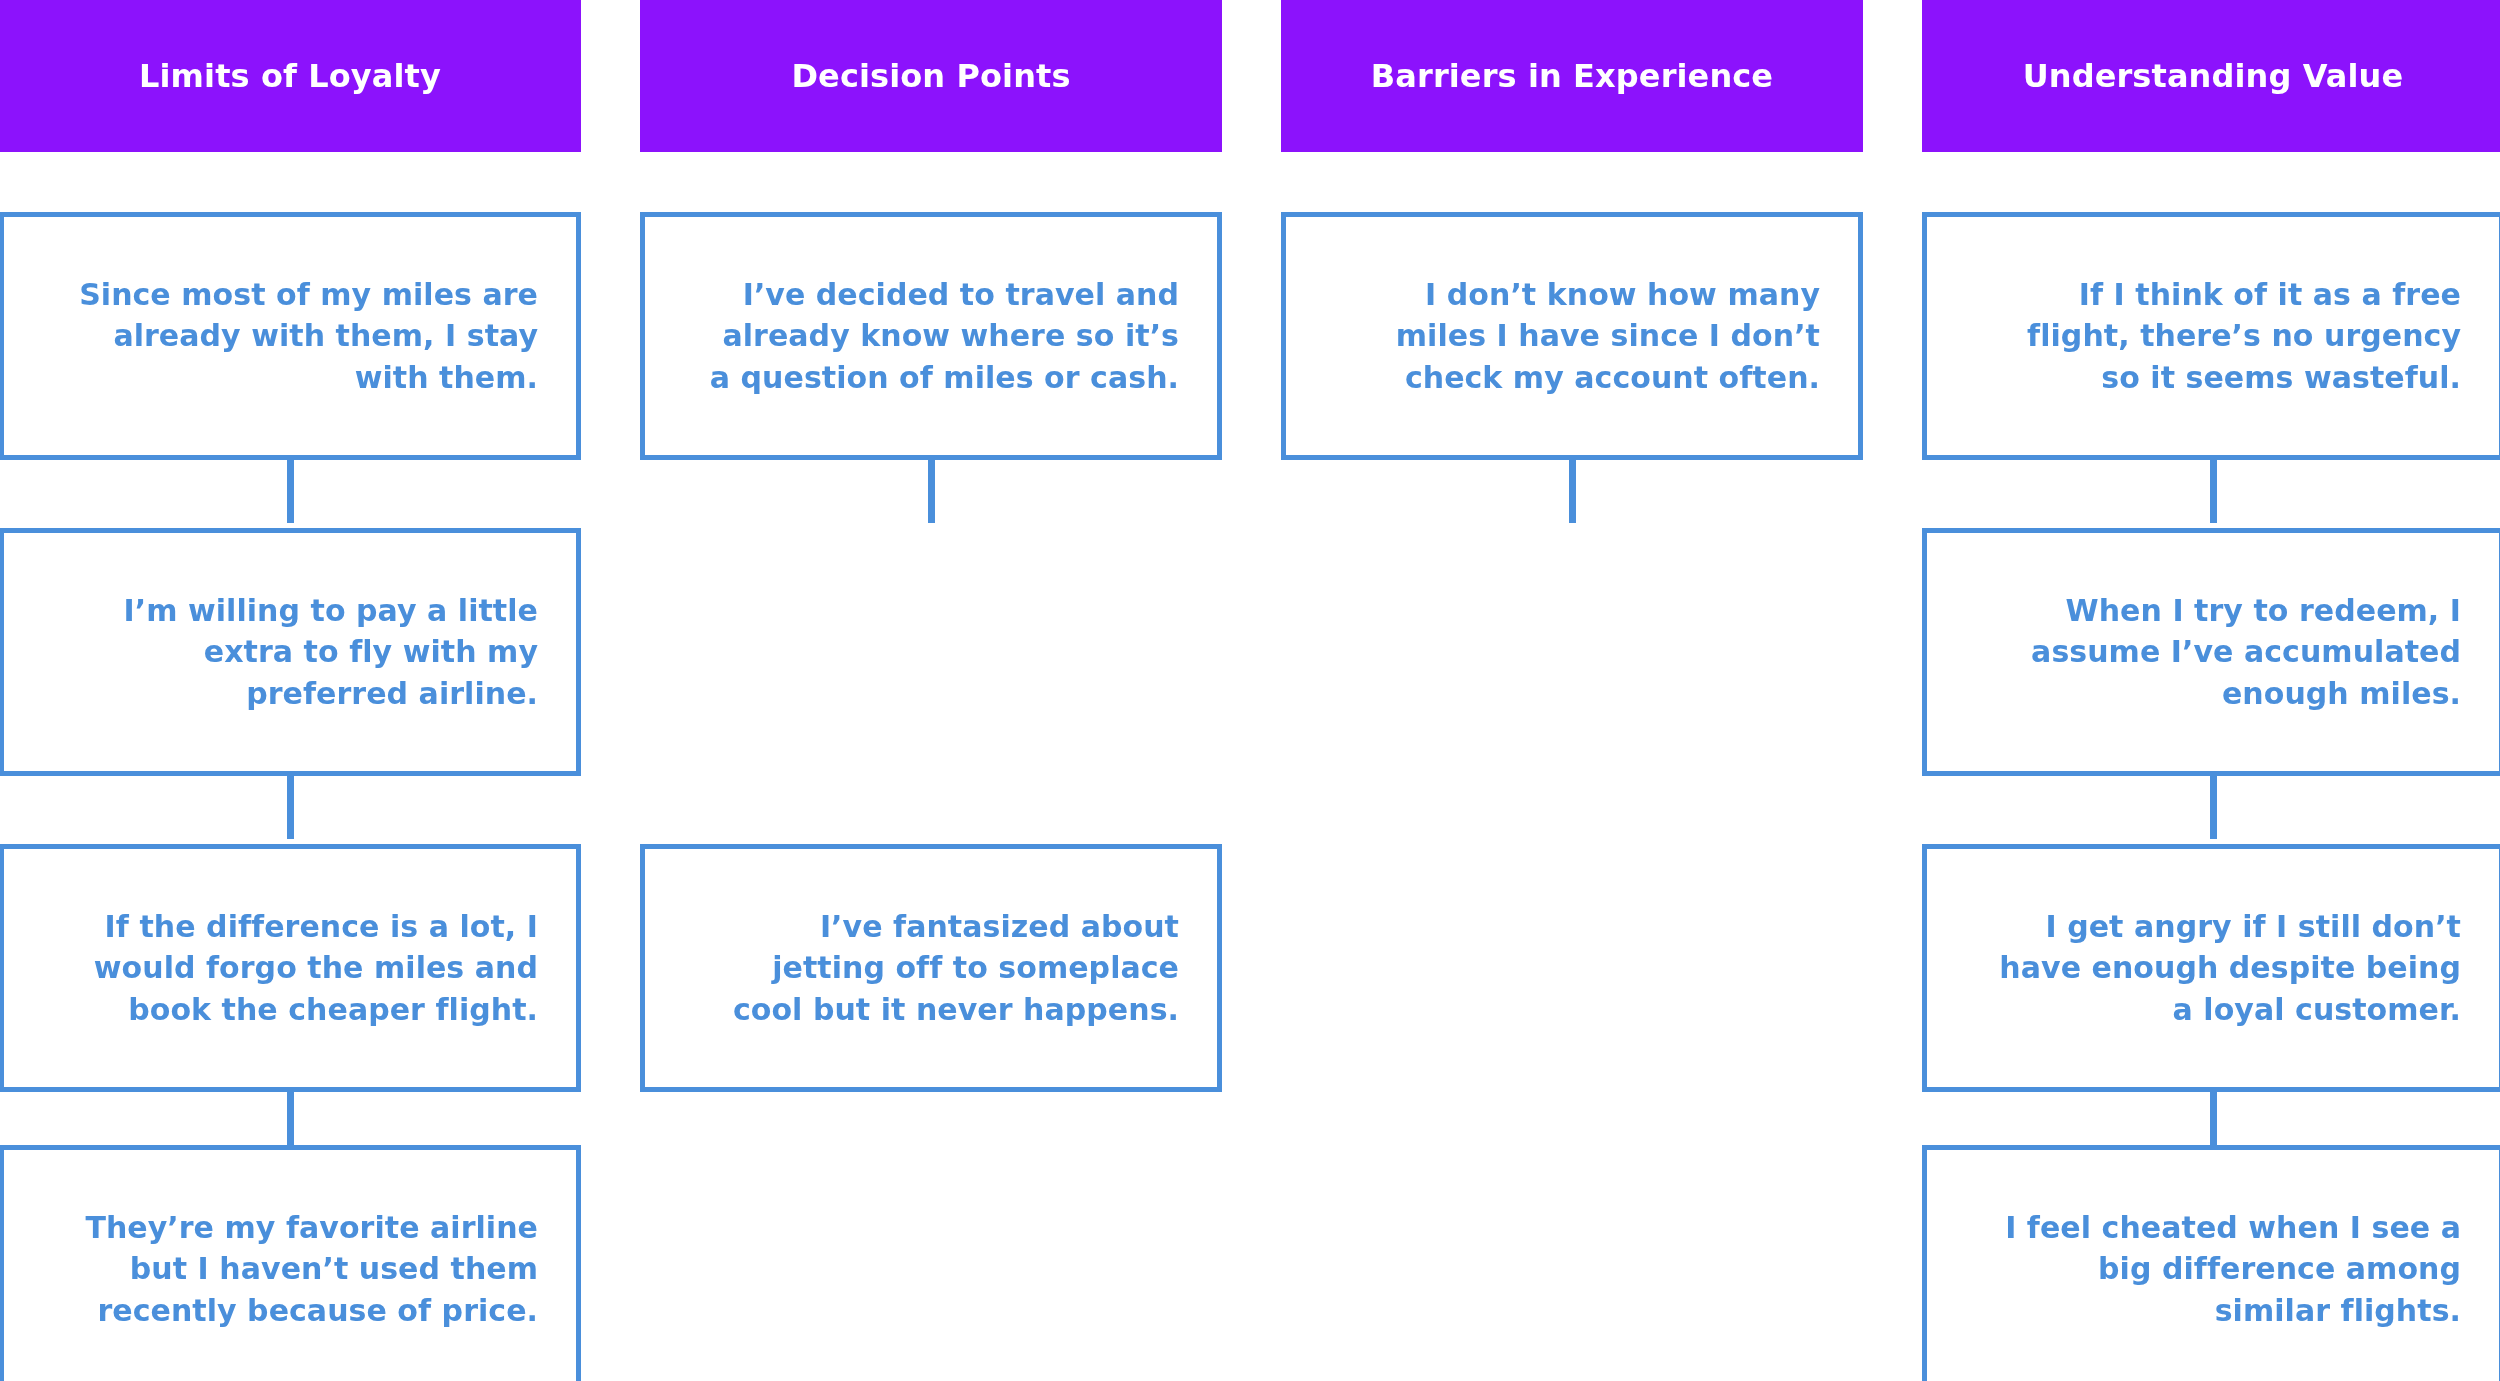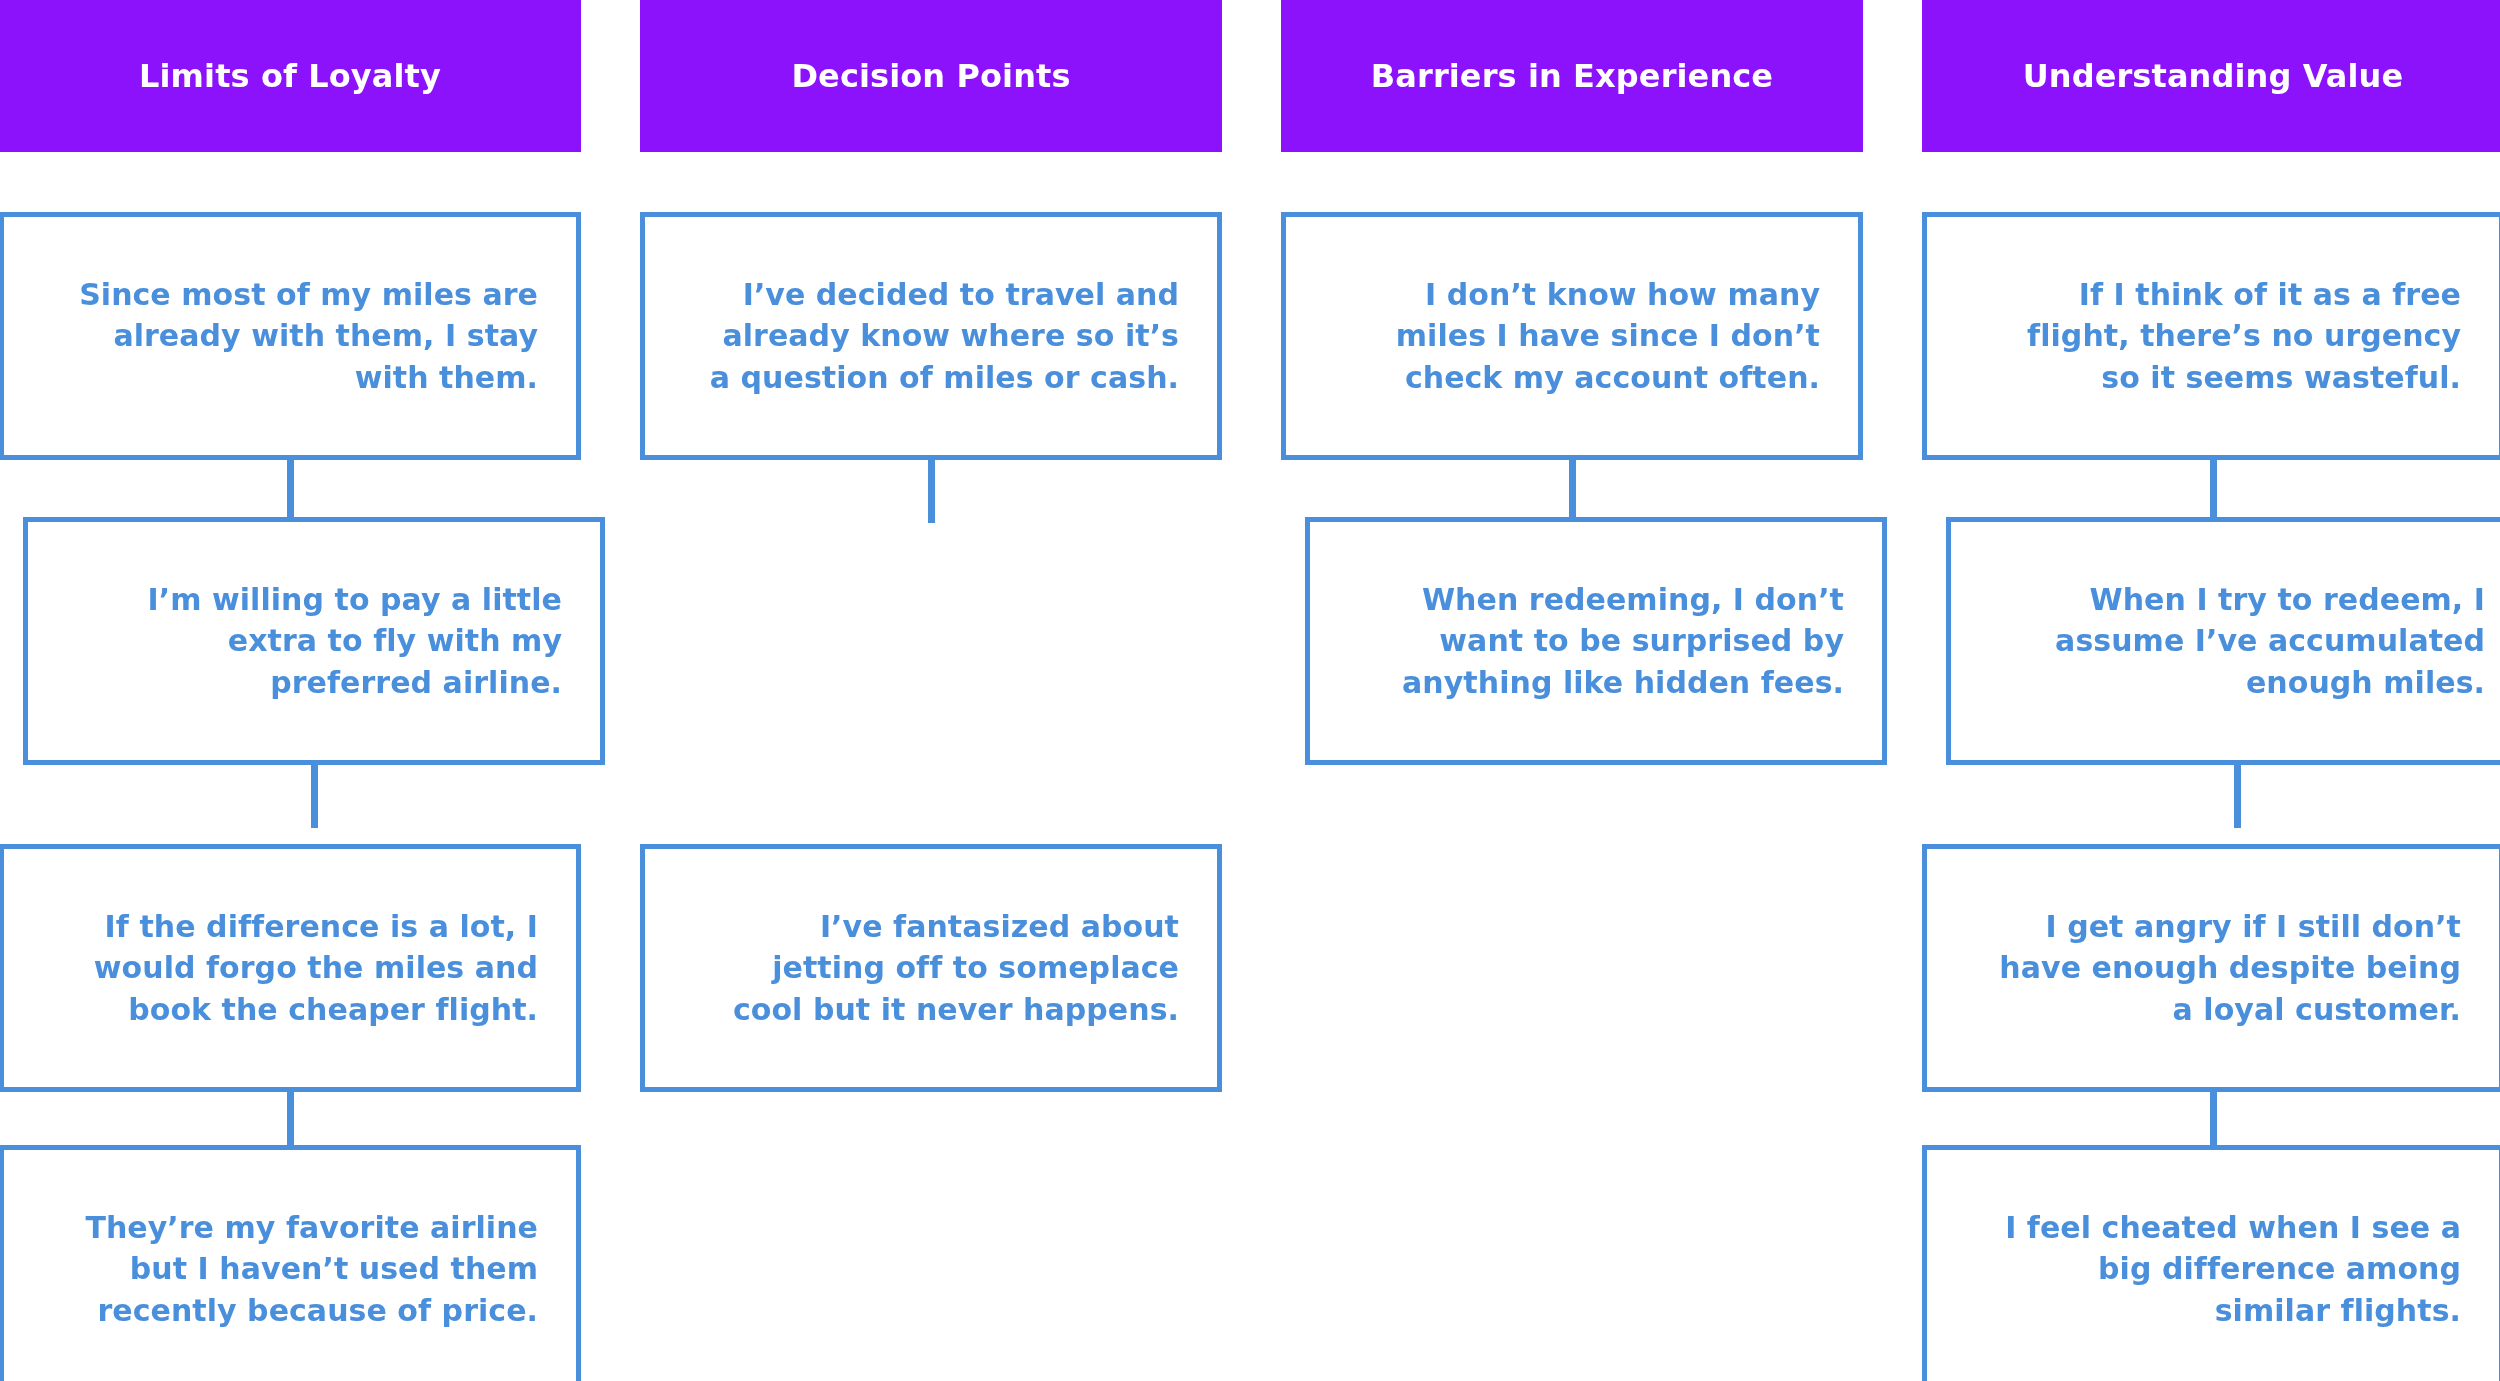--- a/index.html
+++ b/index.html
@@ -65,21 +65,21 @@
     height: 1229px;
   }
 
   .node-wrap {
     position: absolute;
     left: 0;
     width: 100%;
     height: 248px;
   }
   .node-wrap.r0 { top: 60px; }
-  .node-wrap.r1 { top: 365px; margin-left: 24px; }
+  .node-wrap.r1 { top: 376px; }
   .node-wrap.r2 { top: 692px; }
   .node-wrap.r3 { top: 993px; }
 
   .node-box {
     position: absolute;
     top: 0;
     left: 0;
     width: 100%;
     height: 248px;
     box-sizing: border-box;
@@ -183,44 +183,39 @@
     </div>
     <div class="col-body">
 
       <div class="node-wrap r0">
         <div class="node-box">
           <span class="node-text">I don’t know how many miles I have since I don’t check my account often.</span>
         </div>
         <div class="connector"></div>
       </div>
 
+
+    </div>
+  </div>
+
+  <div class="column col-3">
+    <div class="col-header">
+      <span class="col-header-label">Understanding Value</span>
+    </div>
+    <div class="col-body">
+
+      <div class="node-wrap r0">
+        <div class="node-box">
+          <span class="node-text">If I think of it as a free flight, there’s no urgency so it seems wasteful.</span>
+        </div>
+        <div class="connector"></div>
+      </div>
+
       <div class="node-wrap r1">
         <div class="node-box">
-          <span class="node-text">When redeeming, I don’t want to be surprised by anything like hidden fees.</span>
-        </div>
-      </div>
-
-    </div>
-  </div>
-
-  <div class="column col-3">
-    <div class="col-header">
-      <span class="col-header-label">Understanding Value</span>
-    </div>
-    <div class="col-body">
-
-      <div class="node-wrap r0">
-        <div class="node-box">
-          <span class="node-text">If I think of it as a free flight, there’s no urgency so it seems wasteful.</span>
-        </div>
-        <div class="connector"></div>
-      </div>
-
-      <div class="node-wrap r1">
-        <div class="node-box">
           <span class="node-text">When I try to redeem, I assume I’ve accumulated enough miles.</span>
         </div>
         <div class="connector"></div>
       </div>
 
       <div class="node-wrap r2">
         <div class="node-box">
           <span class="node-text">I get angry if I still don’t have enough despite being a loyal customer.</span>
         </div>
         <div class="connector"></div>

